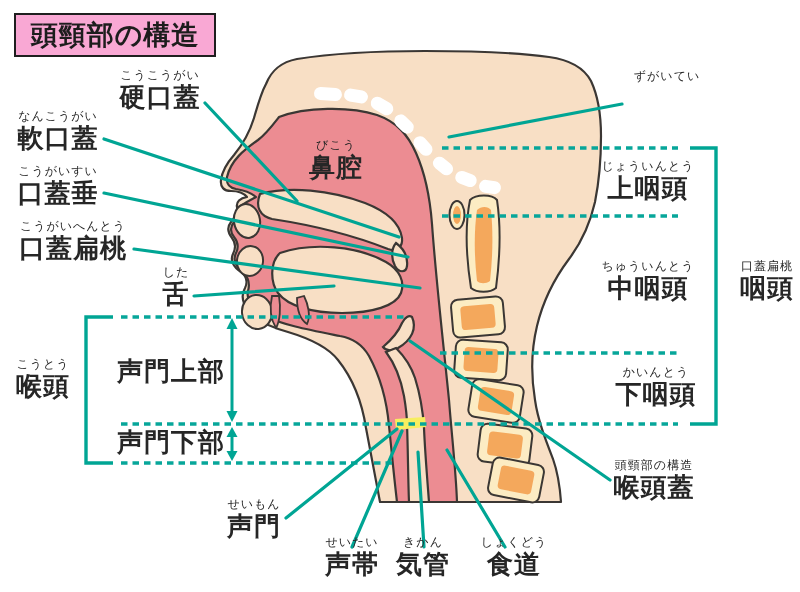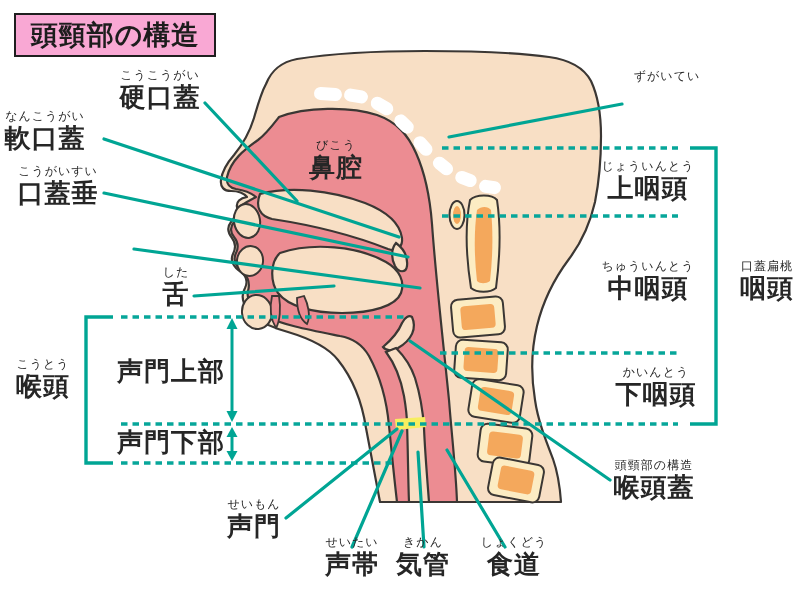--- a/index.html
+++ b/index.html
@@ -166,28 +166,32 @@
   </svg>
 
   <div class="title-box">
     <span>頭頸部の構造</span>
   </div>
 
   <div class="lbl" style="left:160px;top:69px">
     <span class="furi">こうこうがい</span>
     <span class="main">硬口蓋</span>
   </div>
-  <div class="lbl" style="left:45px;top:110px">
+  <div class="lbl" style="left:58px;top:110px">
     <span class="furi">なんこうがい</span>
     <span class="main">軟口蓋</span>
   </div>
   <div class="lbl" style="left:58px;top:165px">
     <span class="furi">こうがいすい</span>
     <span class="main">口蓋垂</span>
   </div>
+  <div class="lbl" style="left:73px;top:220px">
+    <span class="furi">こうがいへんとう</span>
+    <span class="main">口蓋扁桃</span>
+  </div>
   <div class="lbl" style="left:176px;top:266px">
     <span class="furi">した</span>
     <span class="main">舌</span>
   </div>
   <div class="lbl" style="left:336px;top:139px">
     <span class="furi">びこう</span>
     <span class="main">鼻腔</span>
   </div>
   <div class="lbl" style="left:667px;top:70px">
     <span class="furi">ずがいてい</span>

